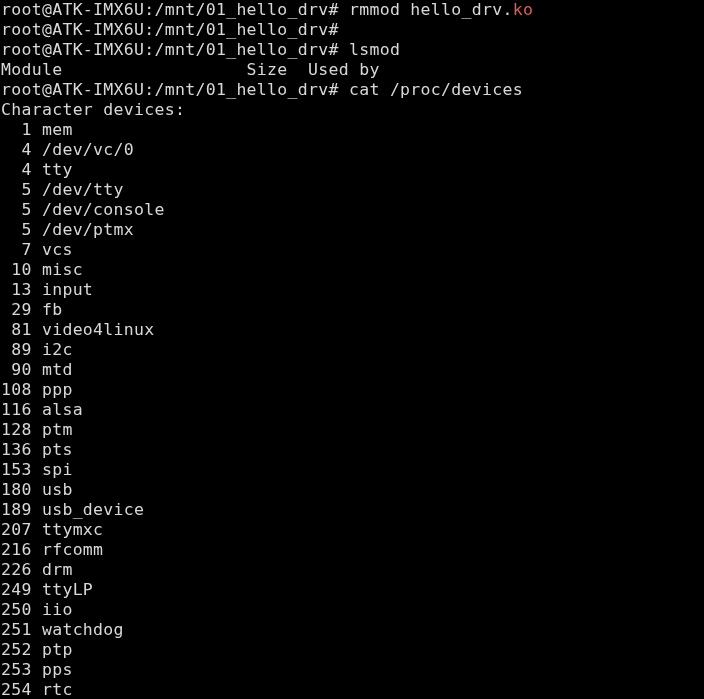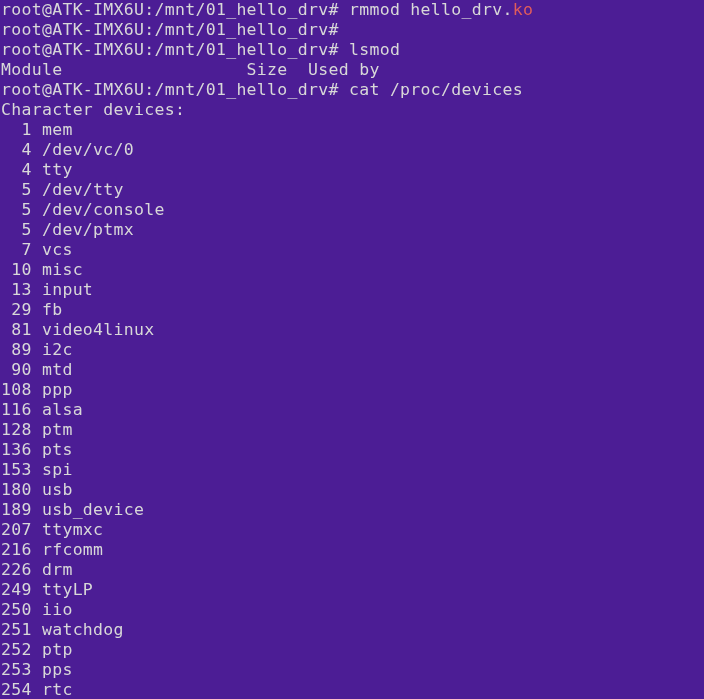--- a/index.html
+++ b/index.html
@@ -5,21 +5,21 @@
 <style>
   html, body {
     margin: 0;
     padding: 0;
     background: #1e1e1e;
   }
   #terminal {
     position: relative;
     width: 704px;
     height: 699px;
-    background: #4c1d95;
+    background: #000000;
     overflow: hidden;
     font-family: "DejaVu Sans Mono", "Liberation Mono", monospace;
     font-size: 16.5px;
     line-height: 20px;
     color: #d8d8d8;
     -webkit-font-smoothing: antialiased;
   }
   #screen {
     position: absolute;
     left: 1px;

